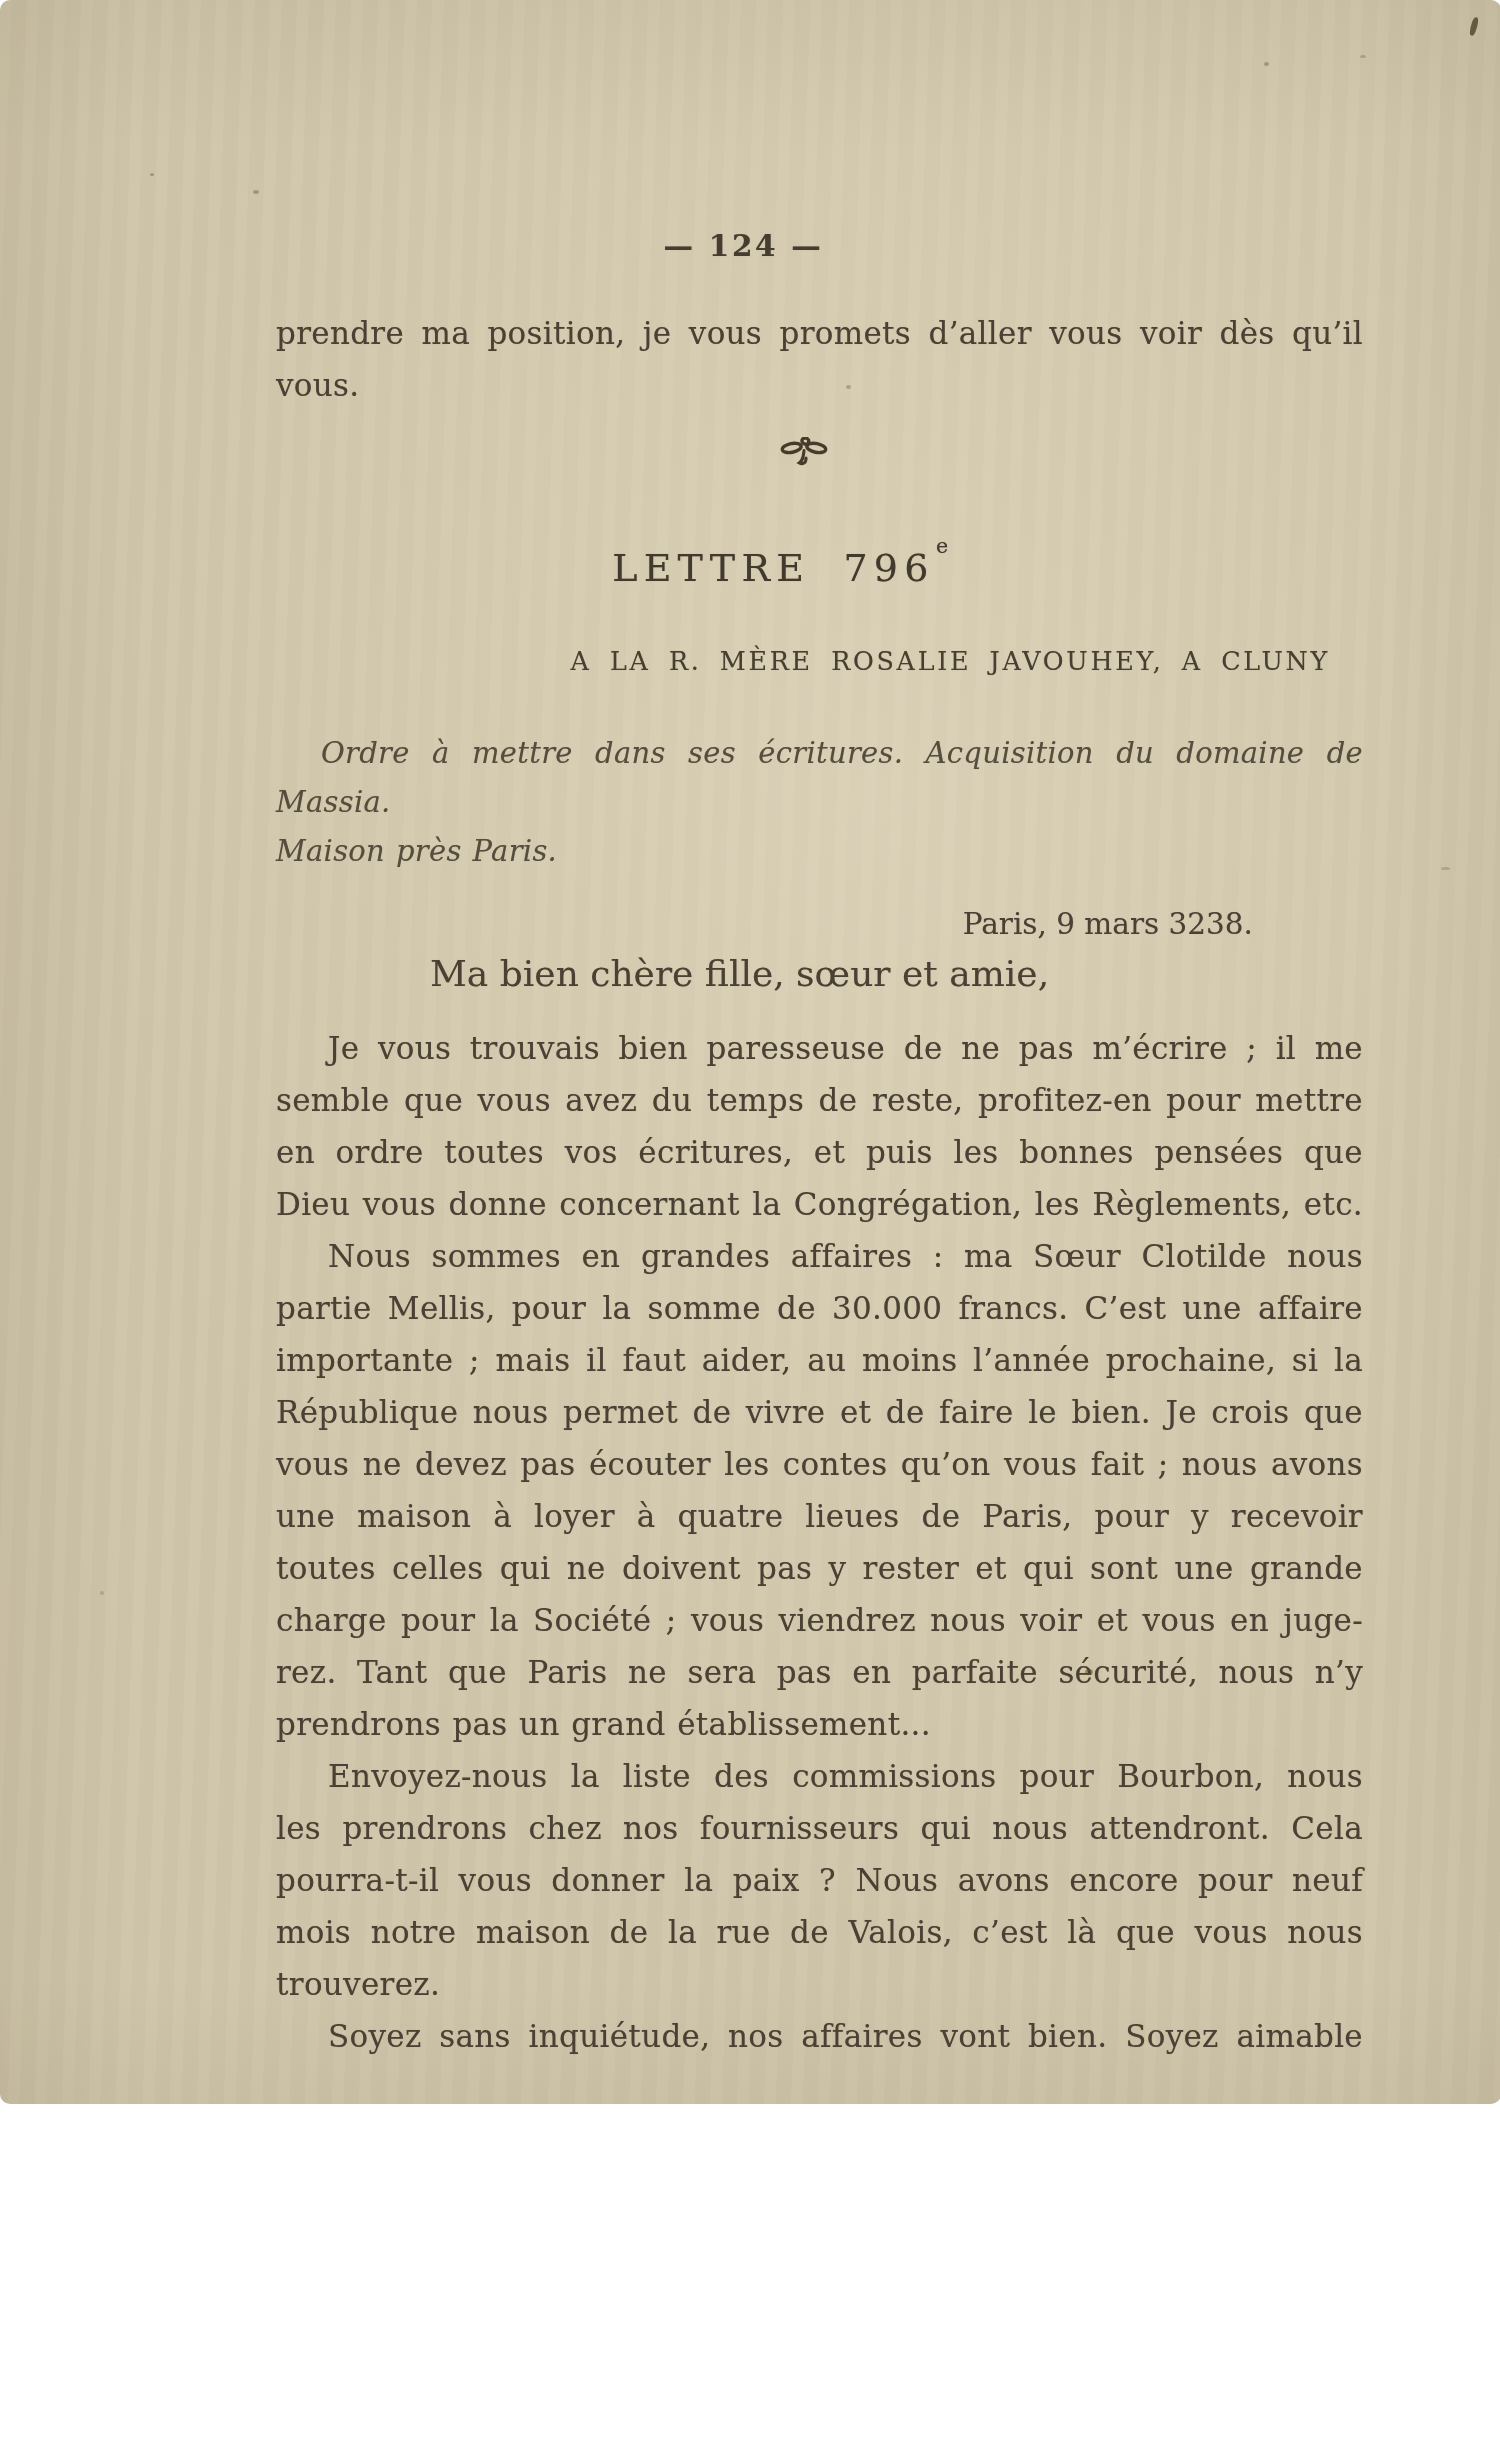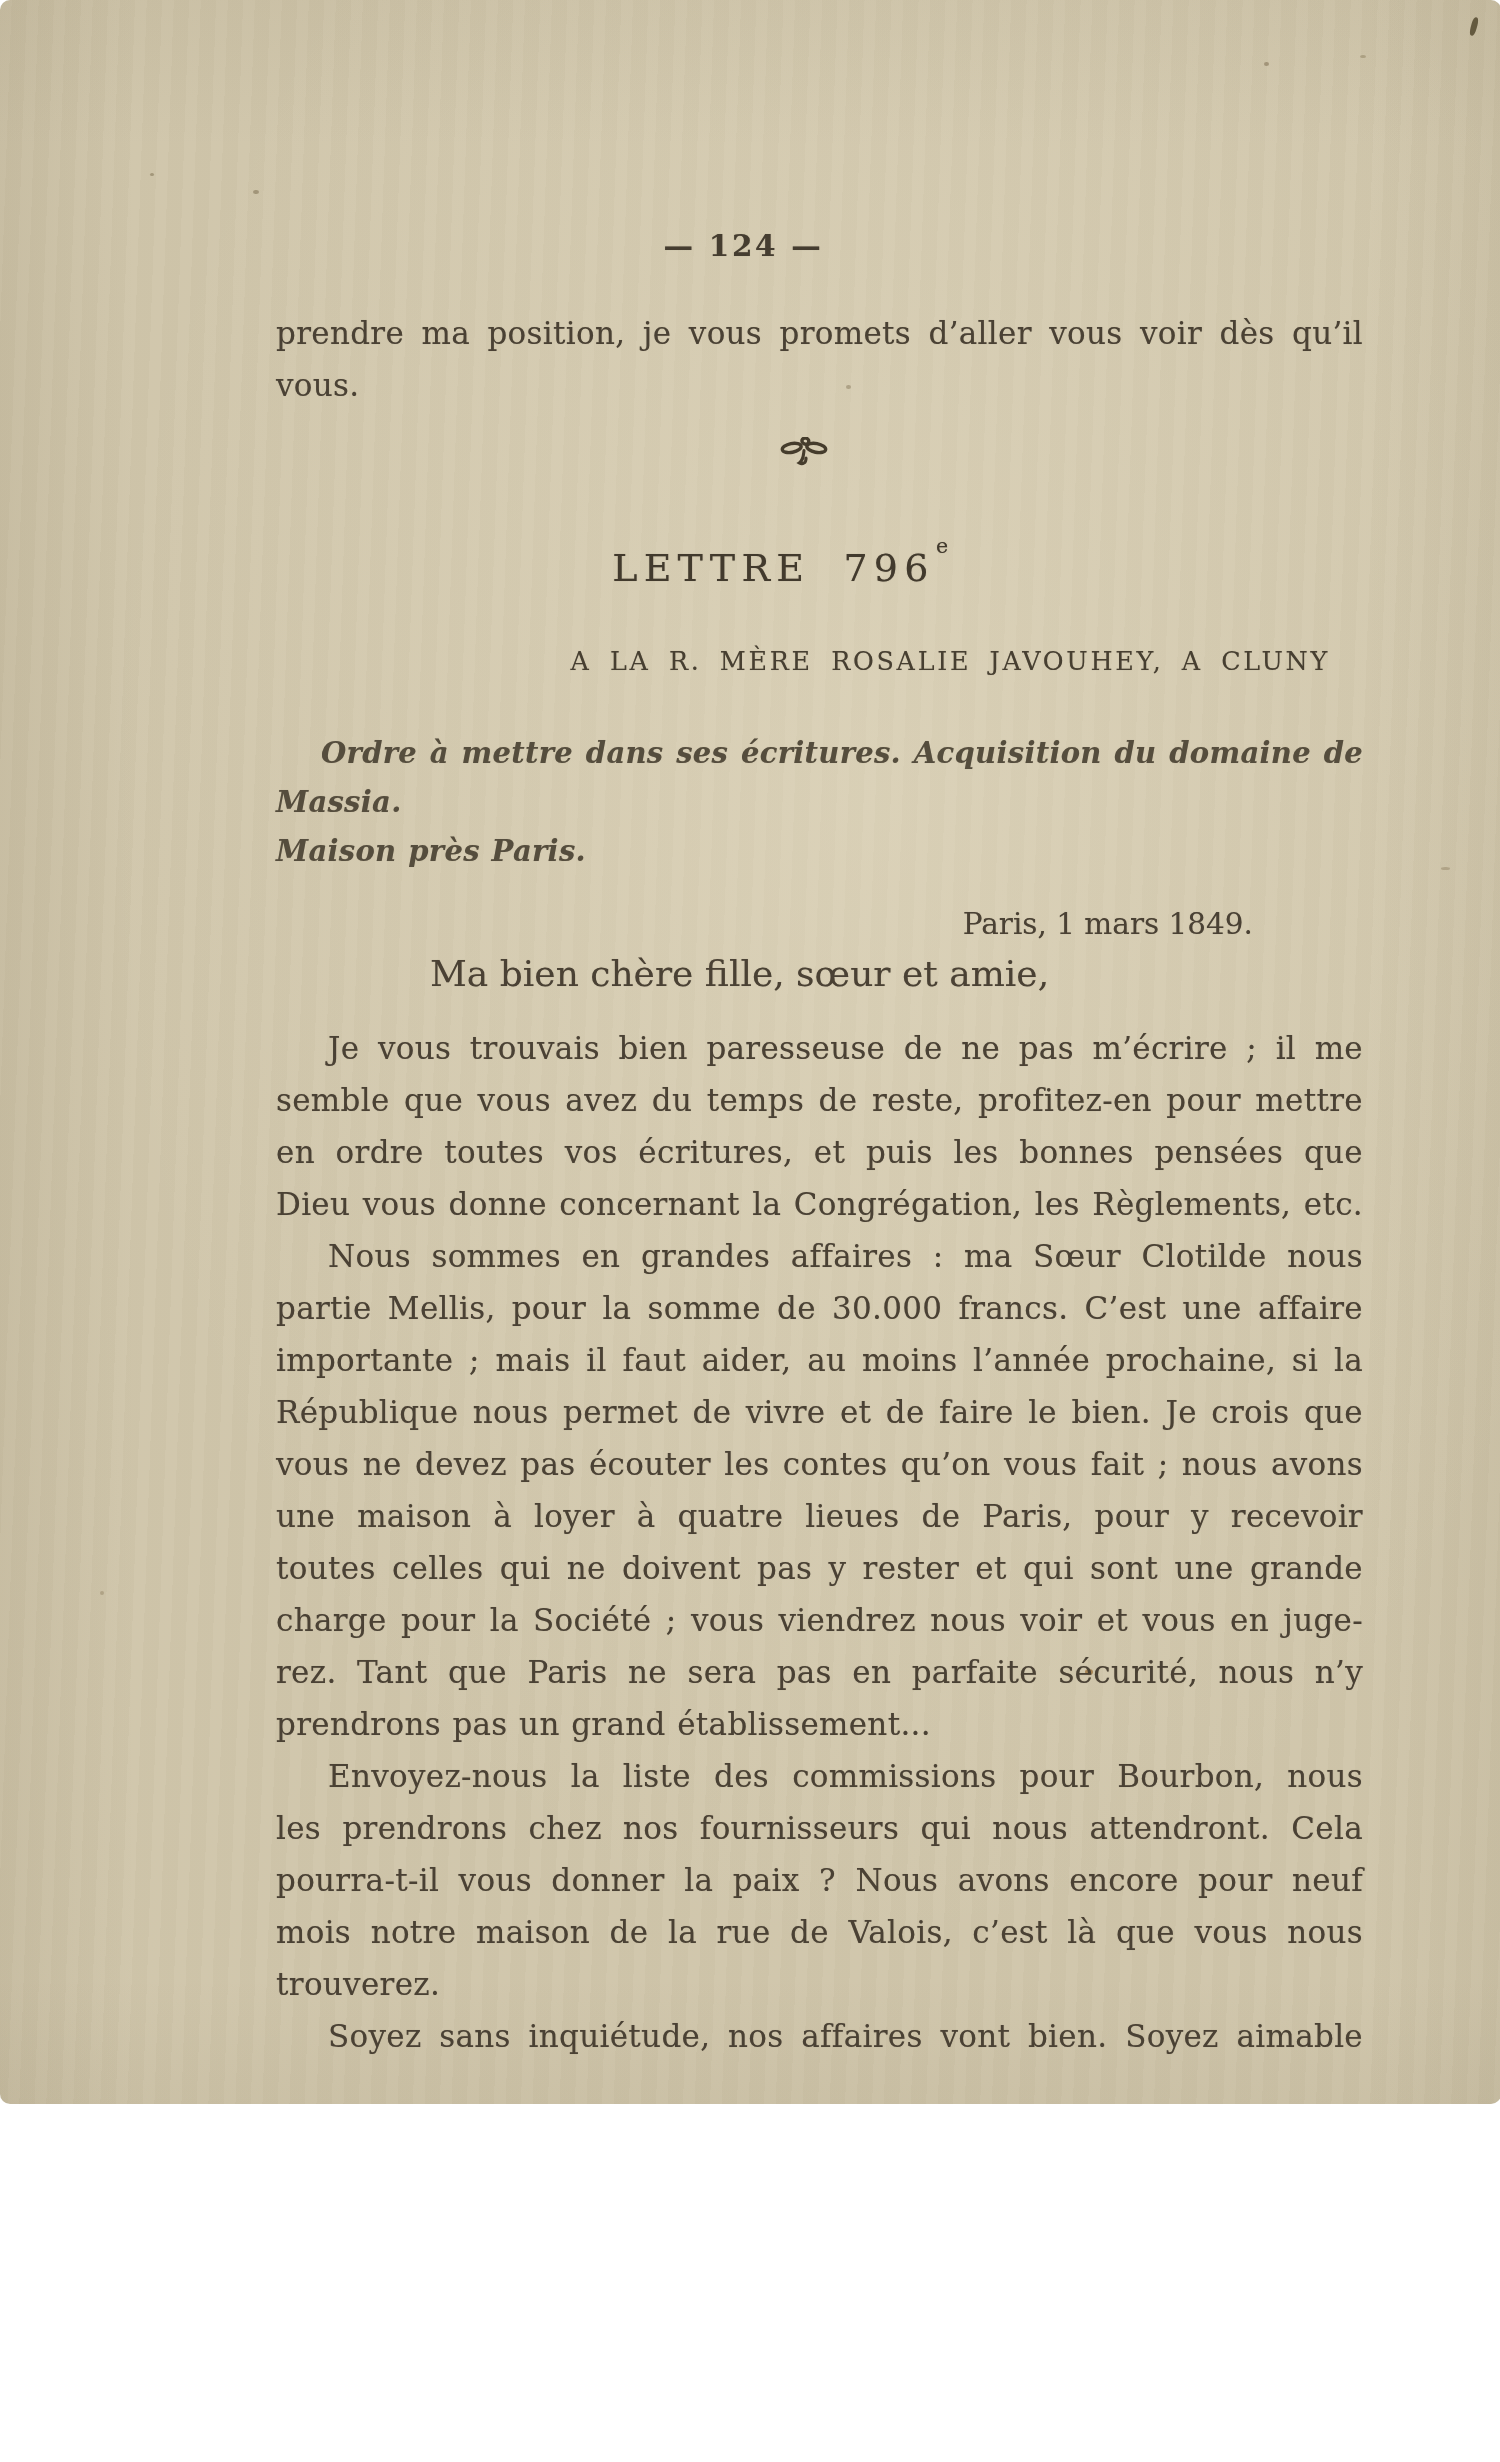--- a/index.html
+++ b/index.html
@@ -86,21 +86,20 @@
     color: #473f31;
     text-shadow: 0 0 0.7px rgba(71,63,49,0.4);
   }
   .summary { margin-top: 51px; }
   .summary .line {
     font-style: italic;
     font-size: 29px;
     line-height: 49px;
     color: #554d3d;
     text-shadow: 0 0 0.7px rgba(85,77,61,0.3);
-    font-weight: bold;
   }
   .summary .line.indent-sm { text-indent: 45px; }
   .dateline {
     margin-top: 30px;
     font-size: 29.5px;
     line-height: 36px;
     text-align: right;
     padding-right: 110px;
     box-sizing: border-box;
     text-shadow: 0 0 0.7px rgba(74,65,52,0.35);
@@ -161,21 +160,21 @@
 
     <h1 class="title"><span>LETTRE 796</span><sup class="title-sup">e</sup></h1>
 
     <div class="recipient">A LA R. MÈRE ROSALIE JAVOUHEY, A CLUNY</div>
 
     <section class="summary">
       <div class="line indent-sm">Ordre à mettre dans ses écritures. Acquisition du domaine de Massia.</div>
       <div class="line short">Maison près Paris.</div>
     </section>
 
-    <div class="dateline">Paris, 1 mars 1849.</div>
+    <div class="dateline">Paris, 9 mars 3238.</div>
     <div class="salutation">Ma bien chère fille, sœur et amie,</div>
 
     <div class="letter-body">
 
       <section class="body-par">
         <div class="line indent">Je vous trouvais bien paresseuse de ne pas m’écrire ; il me</div>
         <div class="line">semble que vous avez du temps de reste, profitez-en pour mettre</div>
         <div class="line">en ordre toutes vos écritures, et puis les bonnes pensées que</div>
         <div class="line">Dieu vous donne concernant la Congrégation, les Règlements, etc.</div>
       </section>

